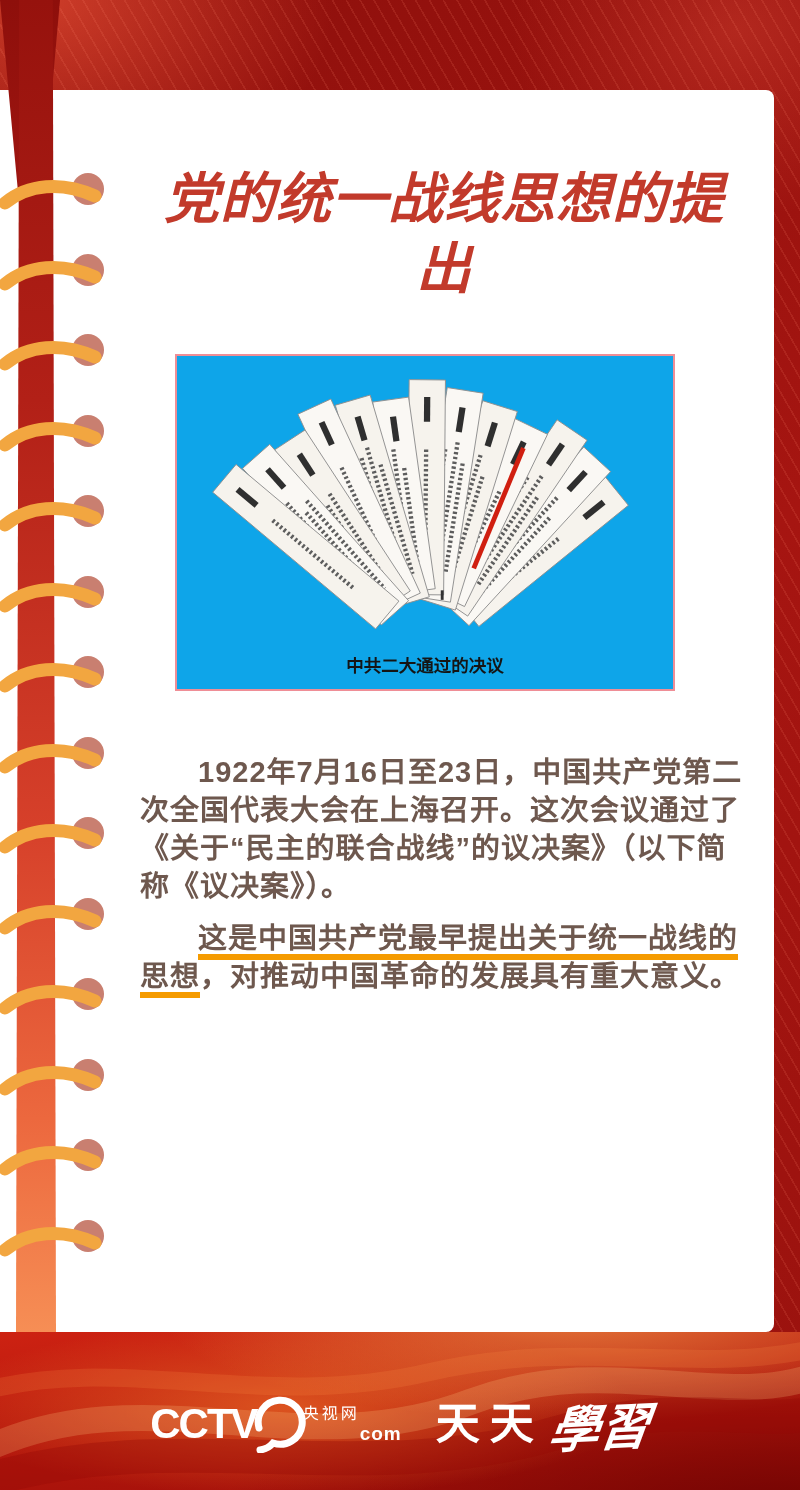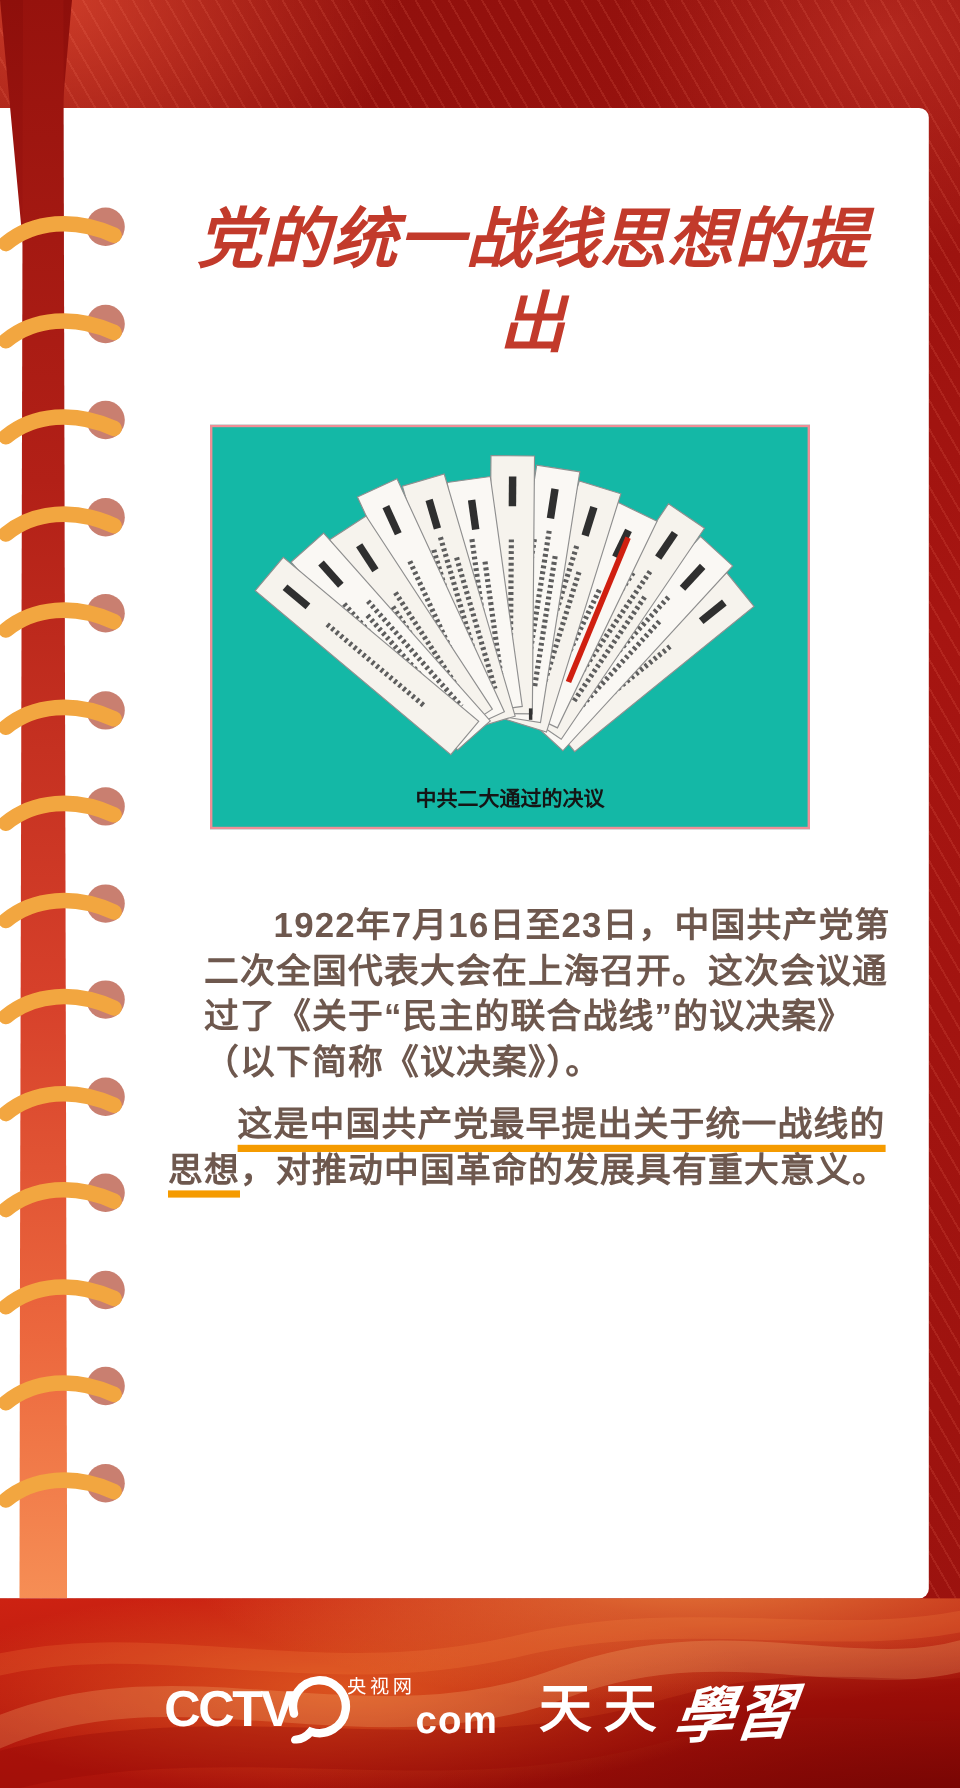--- a/index.html
+++ b/index.html
@@ -21,51 +21,51 @@
         radial-gradient(70% 90% at 36% 48%, rgba(255,140,48,.5), transparent 62%),
         radial-gradient(120% 150% at 100% 110%, rgba(96,0,0,.65), transparent 60%),
         linear-gradient(175deg,#cd2212,#9c0d08);}
   .footer svg.waves{position:absolute;inset:0;}
   .logo-row{position:absolute;left:0;right:0;bottom:30px;display:flex;
       justify-content:center;align-items:center;color:#fff;}
   .cctv-word{font-size:42px;font-weight:700;letter-spacing:-2px;line-height:1;}
   .logo-ring{margin:0 2px 0 -4px;}
   .logo-col{display:flex;line-height:1;margin-left:-6px;}
   .logo-site{font-size:16px;letter-spacing:3px;}
-  .logo-com{font-size:32px;font-weight:700;margin-top:18px;letter-spacing:1px;}
+  .logo-com{font-size:19px;font-weight:700;margin-top:18px;letter-spacing:1px;}
   .prog{margin-left:34px;display:flex;align-items:flex-start;}
   .prog-tt{font-family:"Liberation Serif",serif;font-size:44px;font-weight:600;letter-spacing:10px;}
   .prog-xx{font-family:"DejaVu Serif",serif;font-style:italic;font-size:50px;font-weight:700;
       transform:skewX(-10deg) rotate(-3deg);margin-left:6px;}
   
   .card{position:absolute;left:0;top:90px;width:774px;height:1242px;background:#fff;
       border-radius:0 8px 8px 0;}
   
   .spine-top{position:absolute;left:0;top:0;width:60px;height:230px;z-index:4;
       background:linear-gradient(#8e0f0b,#a21712);
       clip-path:polygon(0 0,100% 0,66% 100%,36% 100%);}
   .spine{position:absolute;left:16px;top:0;width:40px;height:1332px;z-index:4;
       background:linear-gradient(#96120d 0%,#b22017 30%,#d6402a 62%,#ec683e 84%,#f68e55 100%);
       clip-path:polygon(8% 0,92% 0,100% 100%,0 100%);}
   .rings{position:absolute;left:0;top:0;width:120px;height:1332px;z-index:5;}
   .ring{position:absolute;left:0;width:110px;height:46px;}
   
   .content{position:relative;z-index:3;padding:0 26px 0 140px;}
   .title{margin:74px 0 0;text-align:center;font-size:55px;line-height:70px;
       font-weight:900;color:#c23a2b;letter-spacing:1px;font-style:italic;}
-  .figure{width:468px;margin:50px auto 0 35px;border:2px solid #ef8e96;background:#14b8a6;
+  .figure{width:468px;margin:50px auto 0 35px;border:2px solid #ef8e96;background:#0ea5e9;
       padding:22px 14px 12px;}
   .fan{display:block;margin:0 auto;}
   .fig-label{margin-top:6px;text-align:center;font-size:17.5px;font-weight:bold;color:#151515;}
   .fig-caption{margin:8px 4px 0;font-size:15px;line-height:33px;color:#3c3c3c;
       font-family:"DejaVu Serif",serif;font-style:italic;text-indent:2em;}
   .credit{margin-left:56px;}
   .article p{margin:14px 0 0;text-indent:2em;font-size:29px;line-height:38px;
       letter-spacing:1px;font-weight:600;color:#6e584e;}
-  .article p.first{margin-top:62px;margin-left:30px;}
+  .article p.first{margin-top:62px;}
   .uline{border-bottom:6px solid #f59b00;}
 </style>
 </head>
 <body>
 
 <div class="bg"></div>
 <div class="bg-stripes"></div>
 
 <div class="card">
   <div class="content">

